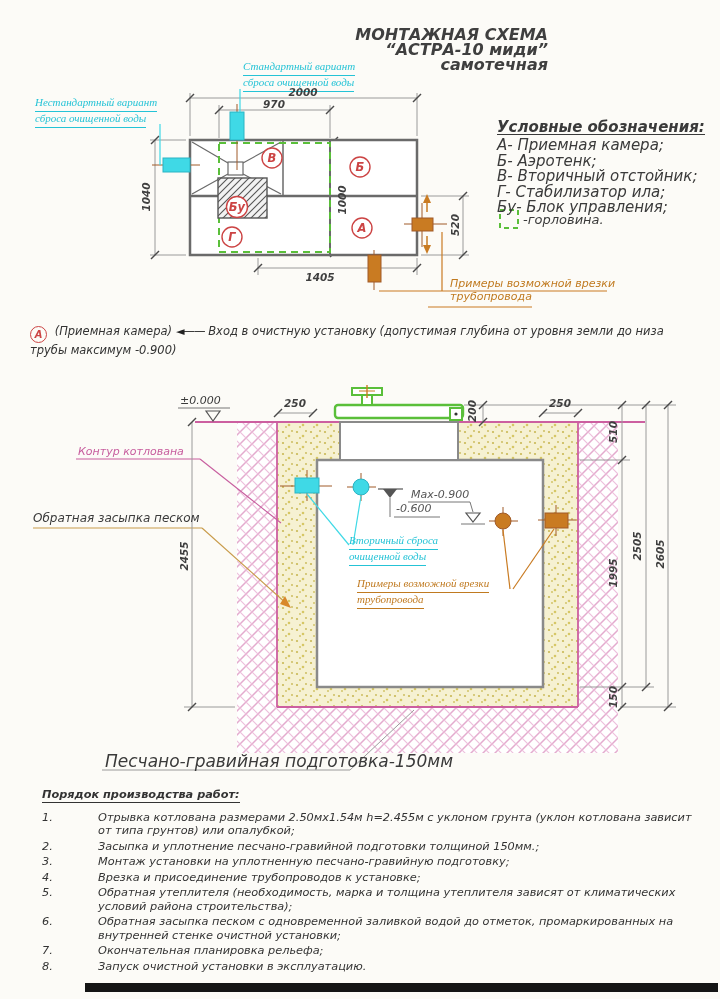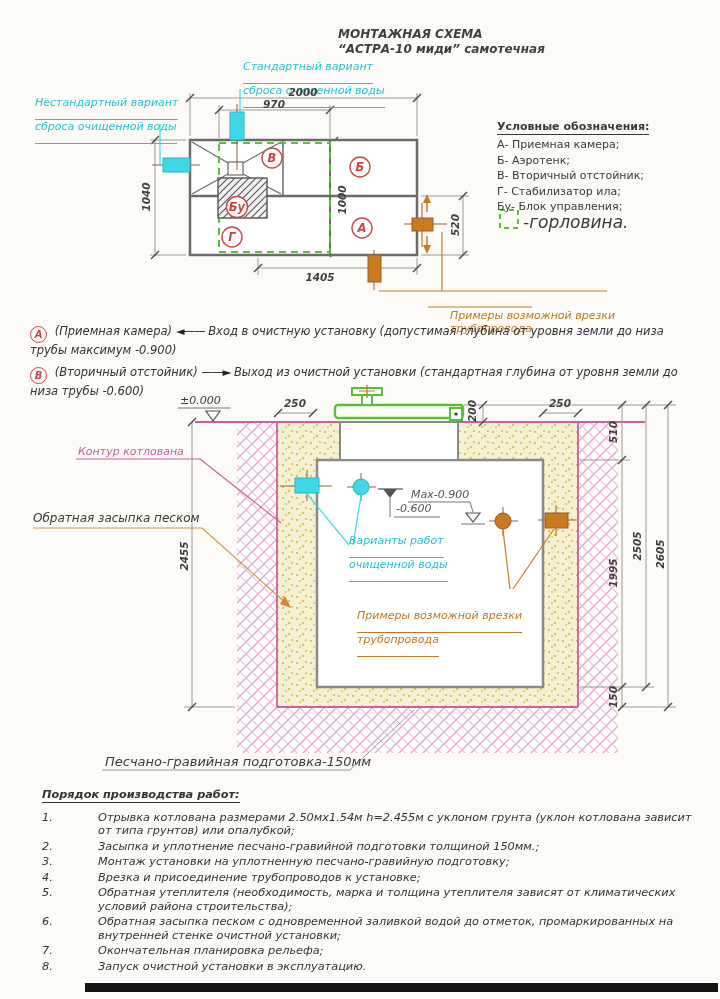--- a/index.html
+++ b/index.html
@@ -4,31 +4,31 @@
 <style>
   html,body{margin:0;padding:0;}
   .page{position:relative;width:720px;height:999px;background:#fcfbf7;overflow:hidden;
         font-family:"DejaVu Sans","Liberation Sans",sans-serif;}
   svg.draw{position:absolute;left:0;top:0;z-index:1;}
   .lbl{position:absolute;z-index:2;font-style:italic;color:#3a3a3a;white-space:nowrap;
        font-size:11px;line-height:13px;}
   .ctr{transform:translateX(-50%);}
   .rot{transform:translate(-50%,-50%) rotate(-90deg);}
   .cy{color:#25c3d6;}
-  .or{color:#c07a20;margin-top:32px;}
+  .or{color:#c07a20;}
   .mg{color:#c75d9e;}
-  .u{border-bottom:1.3px solid currentColor;padding-bottom:10px;display:inline-block;}
+  .u{border-bottom:1.3px solid currentColor;padding-bottom:2px;display:inline-block;font-family:Liberation Serif, serif;}
   .dim{font-weight:700;font-size:10.5px;color:#3f3f3f;}
-  .title{position:absolute;z-index:2;left:338px;top:27px;width:210px;text-align:left;
-         font-style:italic;font-weight:700;font-size:12px;color:#3f3f3f;line-height:15px;}
-  .legend{position:absolute;z-index:2;left:497px;top:120px;
-          font-size:11px;color:#3a3a3a;line-height:14px;}
+  .title{position:absolute;z-index:2;left:338px;top:27px;width:210px;text-align:right;
+         font-style:italic;font-weight:700;font-size:16px;color:#3f3f3f;line-height:15px;}
+  .legend{position:absolute;z-index:2;left:497px;top:120px;font-style:italic;
+          font-size:15px;color:#3a3a3a;line-height:14px;}
   .legend .lt{font-weight:700;border-bottom:1.2px solid #3a3a3a;display:inline-block;margin-bottom:3px;}
   .legend div{margin-bottom:1.5px;}
-  .neckrow{position:absolute;z-index:2;left:523px;top:212px;font-style:italic;font-size:17px;color:#3a3a3a;}
+  .neckrow{position:absolute;z-index:2;left:523px;top:212px;font-style:italic;font-size:13px;color:#3a3a3a;}
   .notes{position:absolute;z-index:2;left:30px;top:324px;width:670px;font-style:italic;
          font-size:11.5px;color:#333;line-height:15px;}
   .notes p{margin:0 0 7px 0;}
   .cmark{display:inline-flex;align-items:center;justify-content:center;width:15px;height:15px;
          border:1.4px solid #cc4444;border-radius:50%;color:#cc4444;font-size:10px;font-weight:700;
          margin-right:4px;vertical-align:-3px;}
   .arr{font-style:normal;color:#222;letter-spacing:-1px;}
   .wo{position:absolute;z-index:2;left:42px;top:788px;width:662px;font-style:italic;
       font-size:11.3px;color:#333;line-height:13.5px;}
   .wo .wt{font-weight:700;border-bottom:1.2px solid #333;display:inline-block;margin-bottom:8px;}
@@ -314,42 +314,36 @@
 </div>
 <span class="neckrow">-горловина.</span>
 
 <div class="notes">
   <p>
     <span class="cmark">А</span>
     <span>(Приемная камера)</span>
     <span class="arr">◄——</span>
     <span>Вход в очистную установку (допустимая глубина от уровня земли до низа трубы максимум -0.900)</span>
   </p>
-  <p>
-    <span class="cmark">В</span>
-    <span>(Вторичный отстойник)</span>
-    <span class="arr">——►</span>
-    <span>Выход из очистной установки (стандартная глубина от уровня земли до низа трубы -0.600)</span>
-  </p>
 </div>
 
 <span class="lbl" style="left:180px;top:394px;">±0.000</span>
 <span class="lbl" style="left:411px;top:488px;color:#555;">Max-0.900</span>
 <span class="lbl" style="left:396px;top:502px;color:#555;">-0.600</span>
 <span class="lbl mg" style="left:78px;top:445px;">Контур котлована</span>
 <span class="lbl" style="left:33px;top:512px;font-size:12px;">Обратная засыпка песком</span>
 <div class="lbl cy" style="left:349px;top:534px;">
-  <span class="u">Варианты работ</span><br>
+  <span class="u">Вторичный сброса</span><br>
   <span class="u">очищенной воды</span>
 </div>
 <div class="lbl or" style="left:357px;top:577px;">
   <span class="u">Примеры возможной врезки</span><br>
   <span class="u">трубопровода</span>
 </div>
-<span class="lbl" style="left:105px;top:755px;font-size:13px;">Песчано-гравийная подготовка-150мм</span>
+<span class="lbl" style="left:105px;top:755px;font-size:17px;">Песчано-гравийная подготовка-150мм</span>
 
 <span class="lbl dim ctr" style="left:295px;top:397px;">250</span>
 <span class="lbl dim ctr" style="left:560px;top:397px;">250</span>
 <span class="lbl dim rot" style="left:472px;top:411px;">200</span>
 <span class="lbl dim rot" style="left:613px;top:432px;">510</span>
 <span class="lbl dim rot" style="left:613px;top:573px;">1995</span>
 <span class="lbl dim rot" style="left:613px;top:697px;">150</span>
 <span class="lbl dim rot" style="left:637px;top:546px;">2505</span>
 <span class="lbl dim rot" style="left:660px;top:554px;">2605</span>
 <span class="lbl dim rot" style="left:184px;top:556px;">2455</span>

